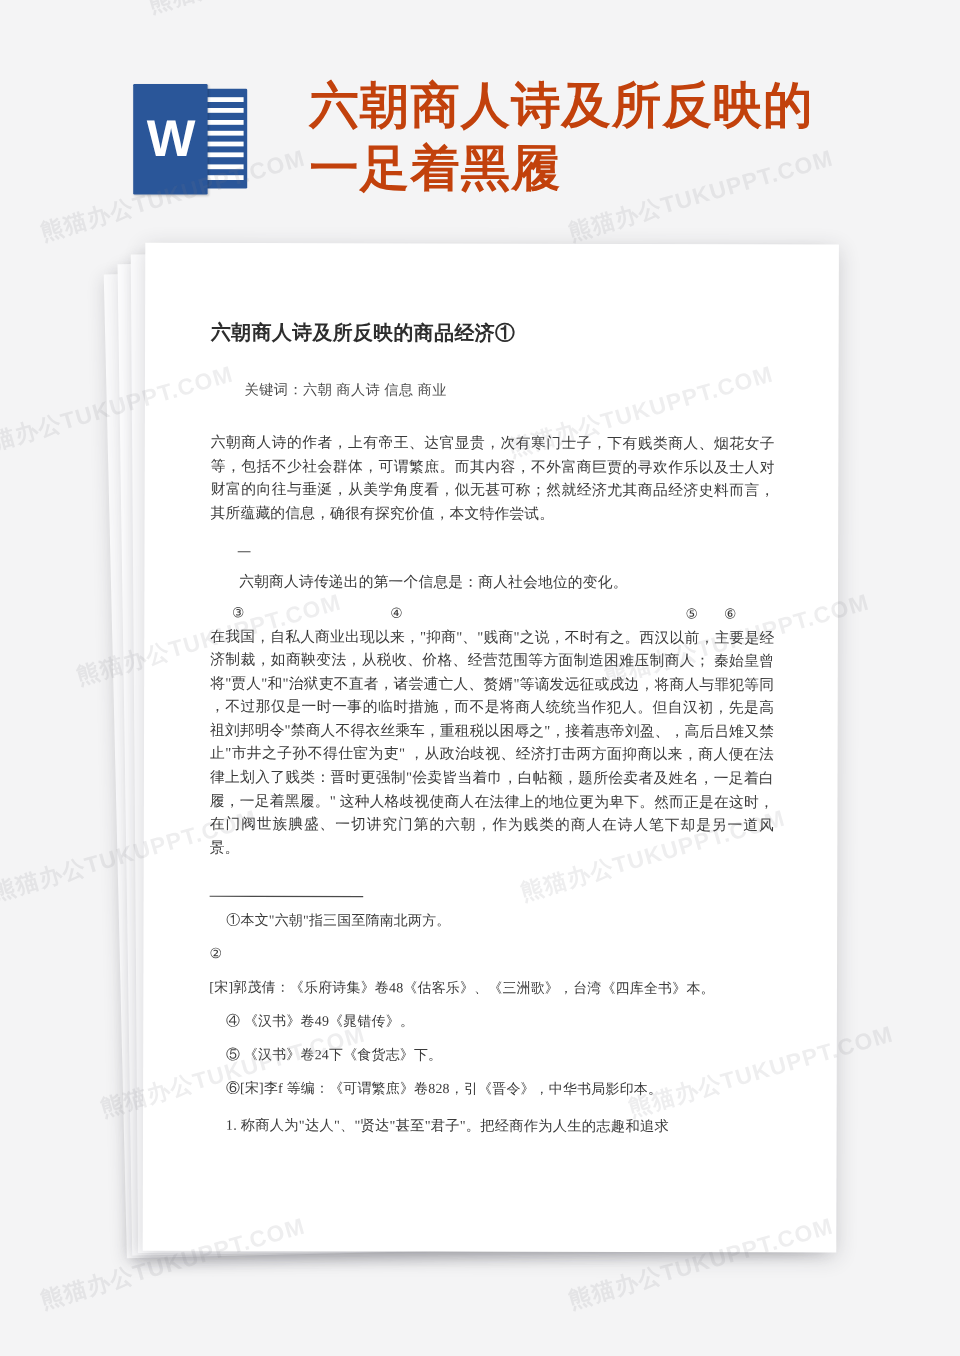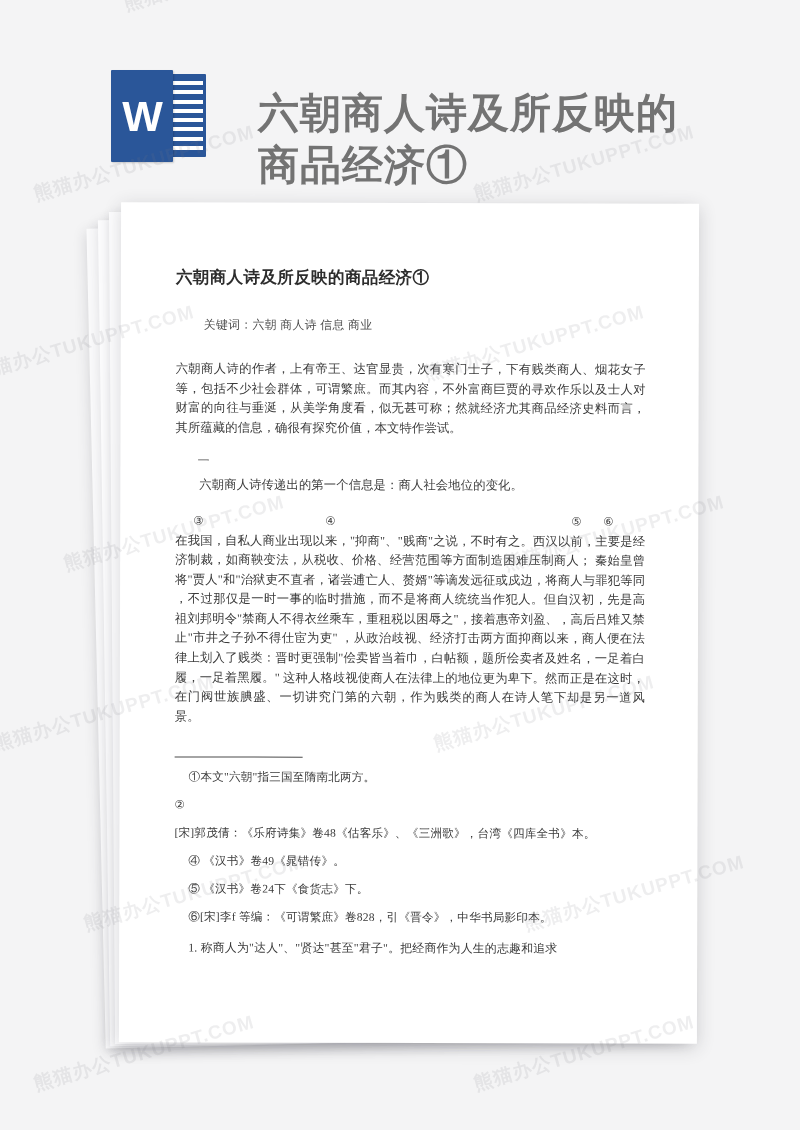--- a/index.html
+++ b/index.html
@@ -89,27 +89,26 @@
     line-height: 92px;
     text-align: center;
     letter-spacing: -1px;
   }
 
   .header-title {
     position: absolute;
     left: 258px;
     top: 62px;
     width: 500px;
-    color: #737373;
+    color: #c2410c;
     font-family: "Liberation Serif", "DejaVu Serif", serif;
     font-weight: 700;
     font-size: 41px;
     line-height: 52px;
     letter-spacing: 1px;
-    margin-top: 25px;
   }
 
   
   .stack {
     position: absolute;
     left: 0; top: 0;
     width: 658px; height: 1130px;
     z-index: 5;
   }
   .sheet {
@@ -186,21 +185,21 @@
   .section-mark {
     font-size: 12px;
     line-height: 16px;
     color: #4a4a4a;
     margin: 0 0 7px 0;
     padding-left: 22px;
     letter-spacing: 1px;
   }
   .para-indent {
     padding-left: 24px;
-    margin-bottom: 18px;
+    margin-bottom: 8px;
   }
   .refrow {
     position: relative;
     height: 17px;
     margin: 0 0 1px 0;
     font-size: 11.5px;
     color: #3a3a3a;
   }
   .refrow span {
     position: absolute;
@@ -322,21 +321,21 @@
         <i></i>
         <i></i>
         <i></i>
     </div>
     <div class="wi-block"></div>
     <div class="wi-w">W</div>
   </div>
 
   <div class="header-title">
     <div>六朝商人诗及所反映的</div>
-    <div>商品经济①</div>
+    <div>一足着黑履</div>
   </div>
 </div>
 
 <div class="wm-layer" id="wm-layer">
     <div class="wm" style="top: -40px; left: 120px;">熊猫办公TUKUPPT.COM</div>
     <div class="wm" style="top: 150px; left: 30px;">熊猫办公TUKUPPT.COM</div>
     <div class="wm" style="top: 150px; left: 470px;">熊猫办公TUKUPPT.COM</div>
     <div class="wm" style="top: 330px; left: -30px;">熊猫办公TUKUPPT.COM</div>
     <div class="wm" style="top: 330px; left: 420px;">熊猫办公TUKUPPT.COM</div>
     <div class="wm" style="top: 520px; left: 60px;">熊猫办公TUKUPPT.COM</div>

